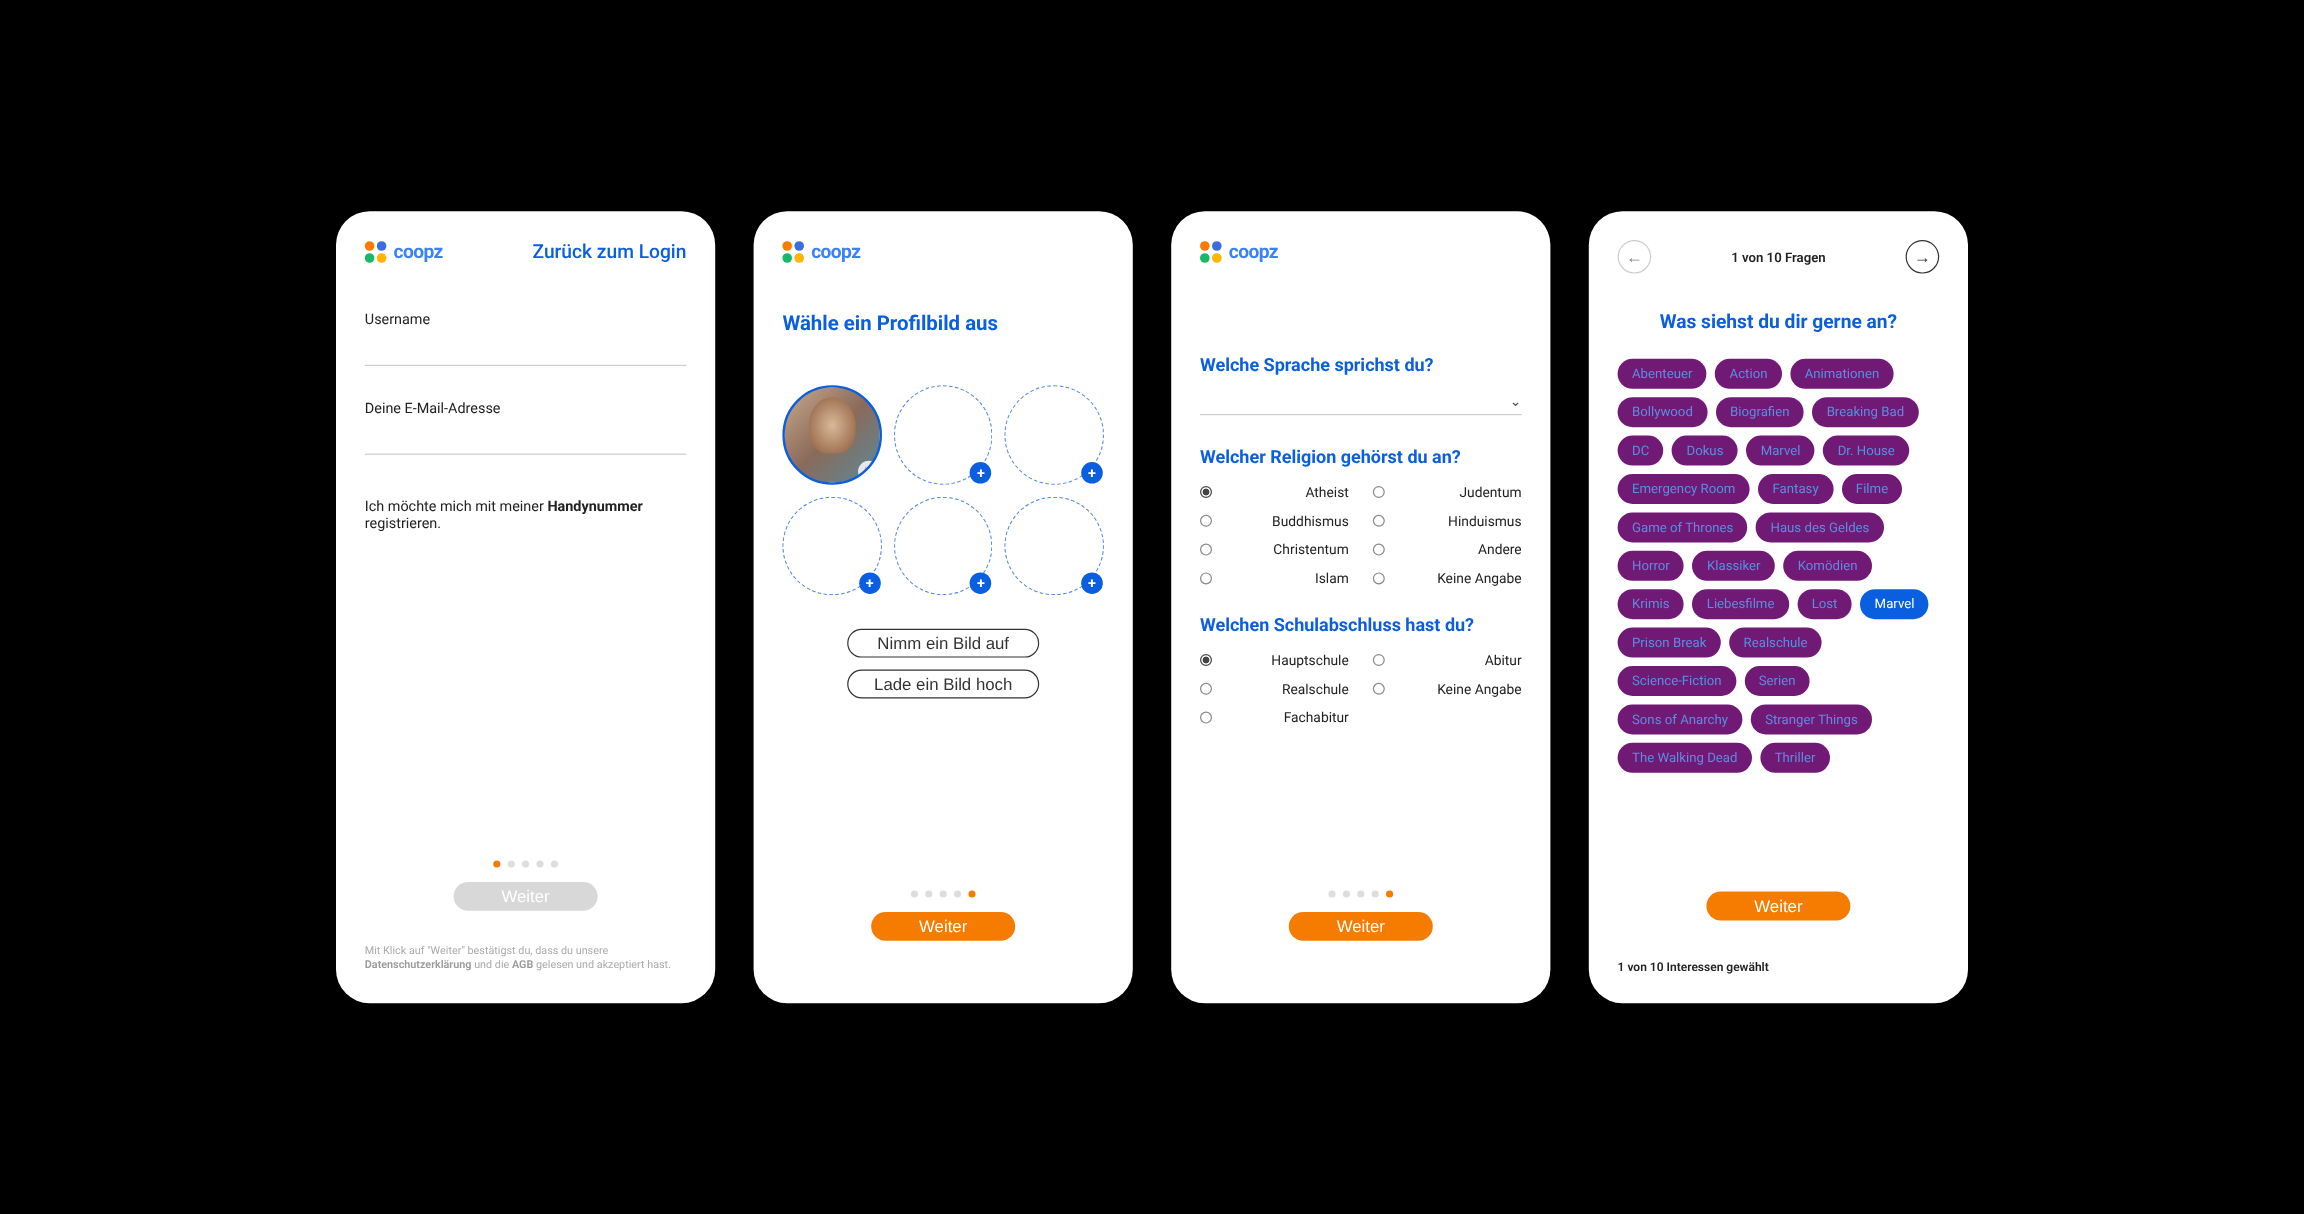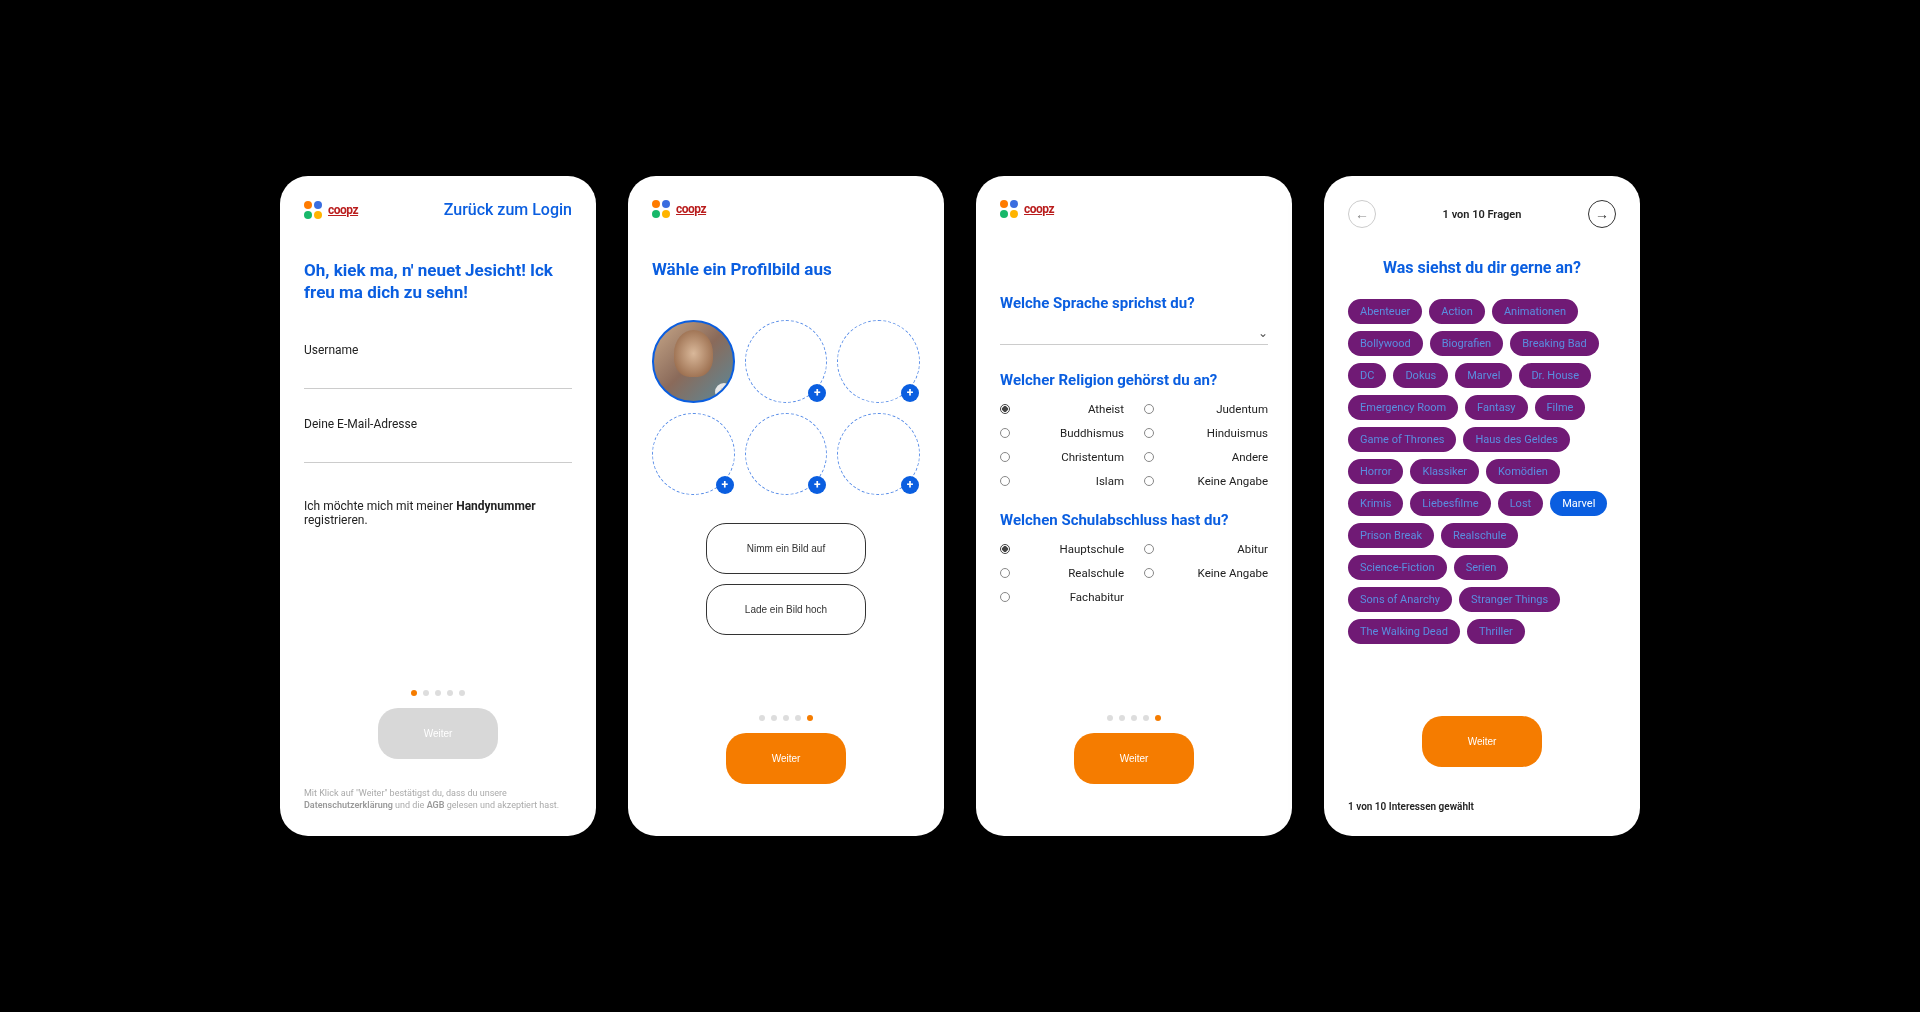--- a/index.html
+++ b/index.html
@@ -37,24 +37,23 @@
 }
 .logo-dots {
   display: grid;
   grid-template-columns: repeat(2, 8px);
   grid-template-rows: repeat(2, 8px);
   gap: 2px;
 }
 .logo-dot { width: 8px; height: 8px; border-radius: 50%; }
 .logo-text {
   font-weight: 700;
-  font-size: 12px;
-  color: #b91c1c;
+  font-size: 16px;
+  color: #3b82f6;
   letter-spacing: -0.5px;
-  text-decoration: underline;
 }
 .back-link {
   color: #0a5ee0;
   font-size: 16px;
   font-weight: 500;
   cursor: pointer;
 }
 .heading {
   color: #0a5ee0;
   font-weight: 700;
@@ -90,24 +89,24 @@
   display: flex;
   justify-content: center;
   gap: 6px;
   margin-bottom: 12px;
 }
 .dot { width: 6px; height: 6px; border-radius: 50%; background: #ddd; }
 .dot.active { background: #f57c00; }
 .btn {
   display: block;
   width: 120px;
-  height: 51px;
+  height: 24px;
   border-radius: 20px;
   border: none;
-  font-size: 10px;
+  font-size: 14px;
   font-weight: 500;
   cursor: pointer;
   margin: 0 auto 28px auto;
 }
 .btn-orange { background: #f57c00; color: #fff; }
 .btn-disabled { background: #d8d8d8; color: #fff; }
 .btn-outline {
   width: 160px;
   background: #fff;
   border: 1.5px solid #333;
@@ -275,21 +274,20 @@
       <div class="logo-dots">
         <div class="logo-dot" style="background:#ff7b00"></div>
         <div class="logo-dot" style="background:#3a6de0"></div>
         <div class="logo-dot" style="background:#18b86a"></div>
         <div class="logo-dot" style="background:#ffb400"></div>
       </div>
       <span class="logo-text">coopz</span>
     </div>
     <span class="back-link">Zurück zum Login</span>
   </div>
-  <div class="heading">Oh, kiek ma, n' neuet Jesicht! Ick freu ma dich zu sehn!</div>
   <div class="input-group">
     <label>Username</label>
     <input type="text" style="">
   </div>
   <div class="input-group">
     <label>Deine E-Mail-Adresse</label>
     <input type="text" style="">
   </div>
   <div class="reg-text">
     <span>Ich möchte mich mit meiner </span><b>Handynummer</b><span> registrieren.</span>

